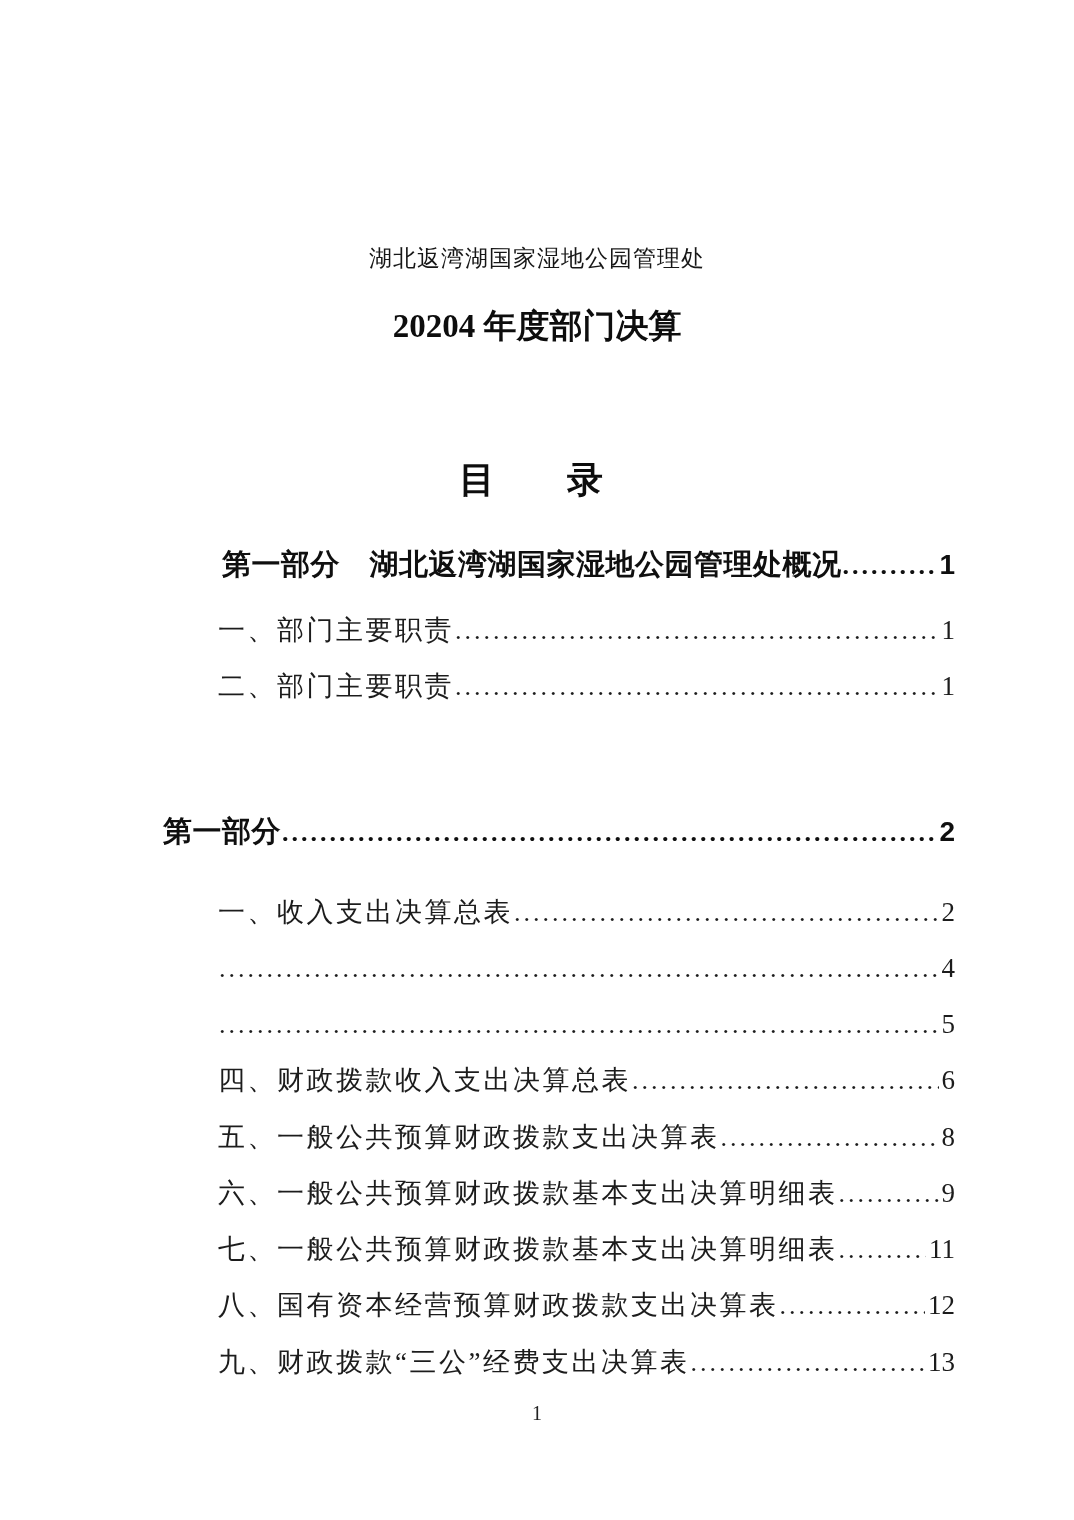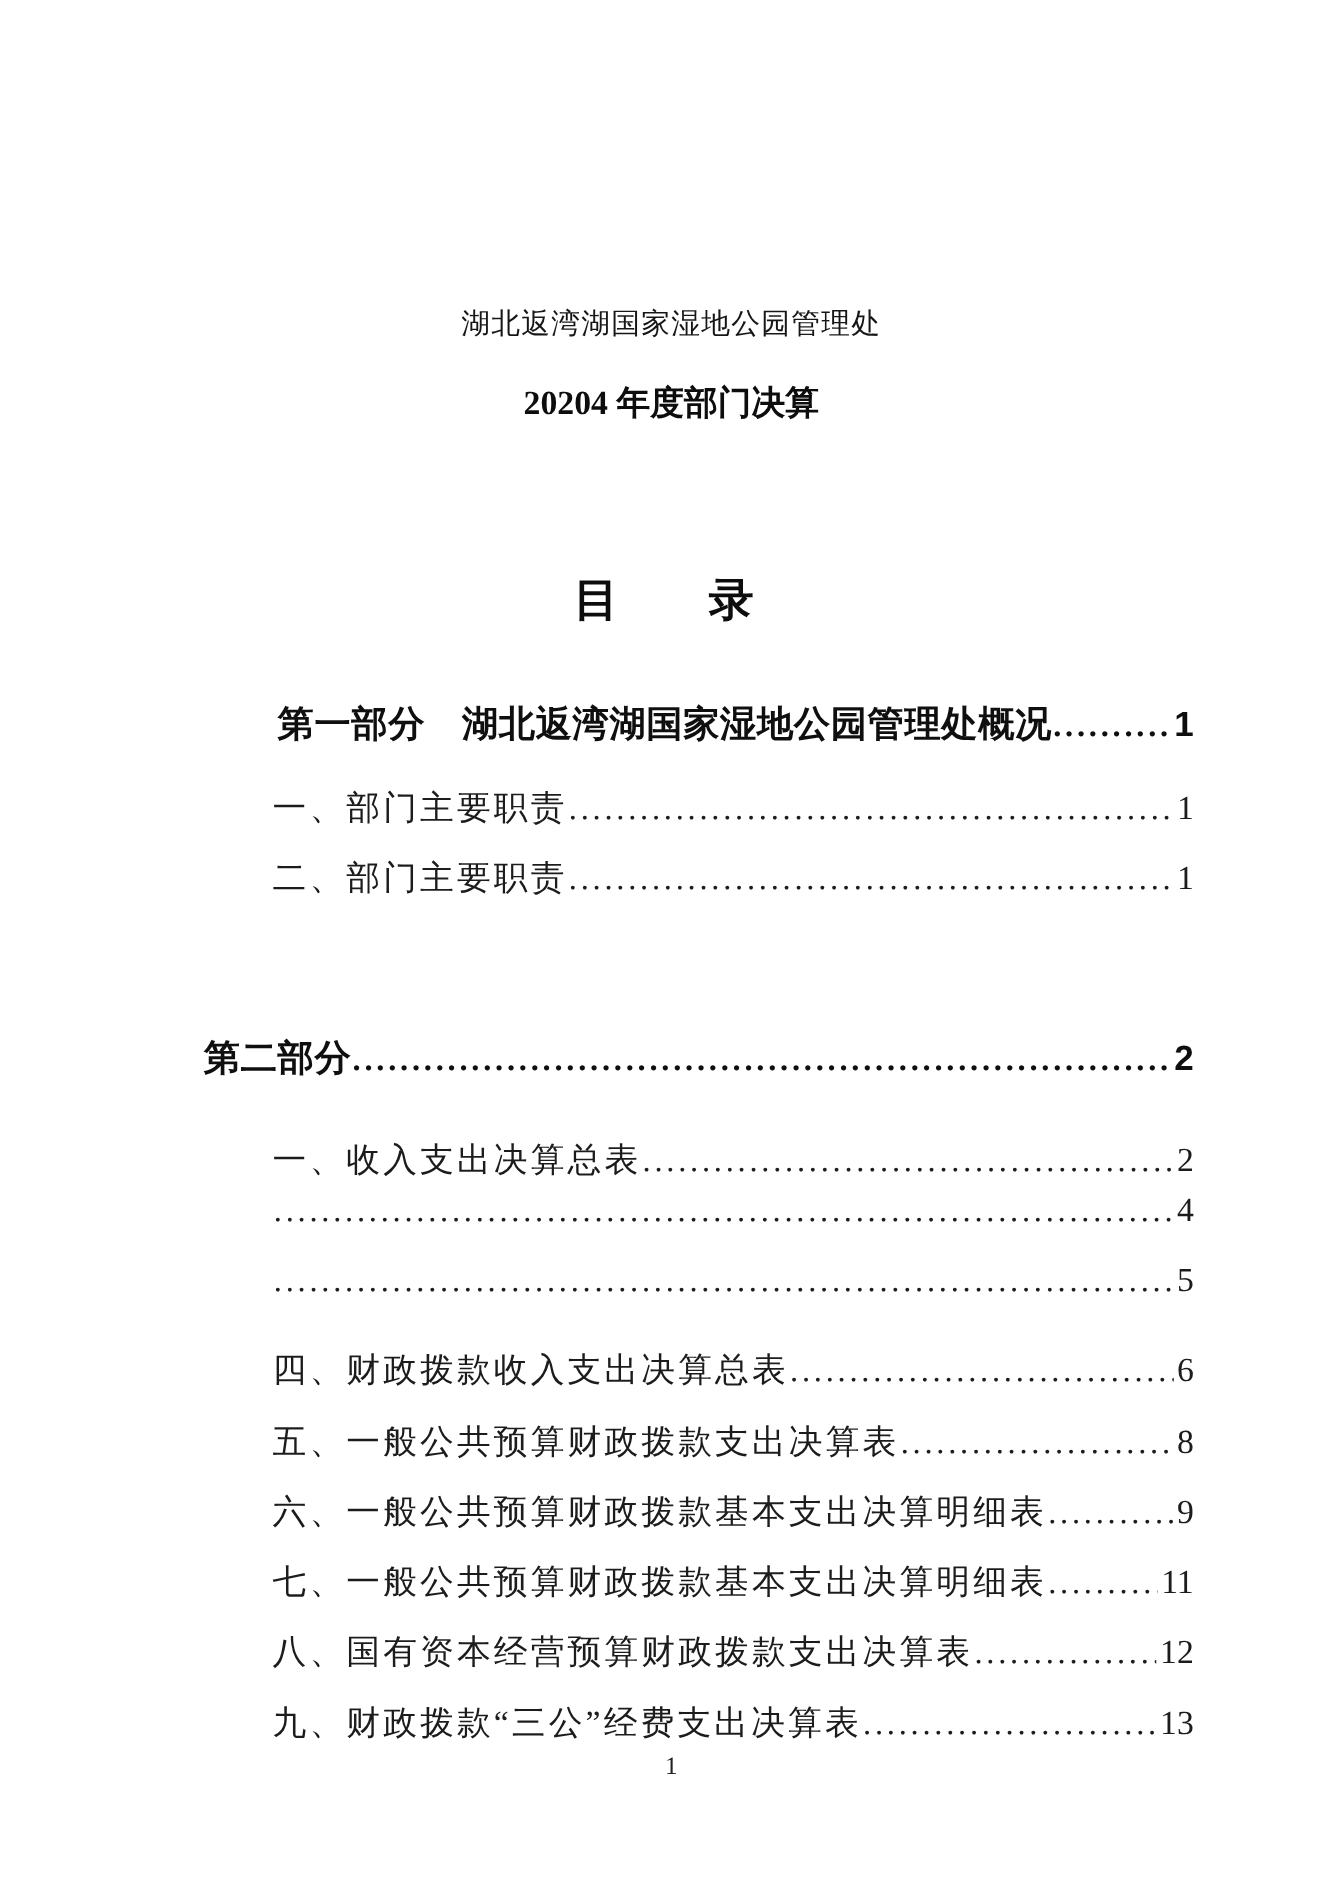--- a/index.html
+++ b/index.html
@@ -14,21 +14,21 @@
   .title1{
     position:absolute;top:243px;left:0;right:0;
     text-align:center;
     font-size:23px;letter-spacing:1px;
     font-weight:400;color:#161616;
     white-space:pre;
   }
   .title2{
     position:absolute;top:304px;left:0;right:0;
     text-align:center;
-    font-size:27px;font-weight:700;color:#0d0d0d;
+    font-size:33px;font-weight:700;color:#0d0d0d;
     white-space:pre;
   }
   .contents-heading{
     position:absolute;top:456px;left:0;right:12px;
     text-align:center;
     font-size:36px;font-weight:700;color:#0d0d0d;
     white-space:pre;
   }
   .content{position:absolute;left:163px;right:119px;top:0;bottom:0;}
   .row{
@@ -38,21 +38,21 @@
   }
   .heading{
     font-family:"Liberation Sans","DejaVu Sans",sans-serif;
     font-weight:700;font-size:29px;color:#0f0f0f;
   }
   .indented{padding-left:59px;}
   .item{
     font-size:27px;color:#1c1c1c;
     padding-left:55px;
   }
-  .label{white-space:pre;margin-top:16px;}
+  .label{white-space:pre;}
   .item .label{letter-spacing:2.5px;}
   .heading .label{letter-spacing:0.5px;}
   .leader{
     flex:1;min-width:0;overflow:hidden;
     white-space:nowrap;
     font-family:"Liberation Serif","DejaVu Serif",serif;
     font-size:26px;letter-spacing:3px;
     color:#1c1c1c;font-weight:400;
     margin-left:1px;
   }
@@ -89,21 +89,21 @@
     </div>
 
     <div class="row item" style="top:667px">
       <span class="label">二、部门主要职责</span>
       <span class="leader">................................................................................................................................................................</span>
       <span class="pg">1</span>
     </div>
 
 
     <div class="row heading" style="top:812px">
-      <span class="label">第二部分</span>
+      <span class="label">第一部分</span>
       <span class="leader">................................................................................................................................................................</span>
       <span class="pg">2</span>
     </div>
 
     <div class="row item" style="top:893px">
       <span class="label">一、收入支出决算总表</span>
       <span class="leader">................................................................................................................................................................</span>
       <span class="pg">2</span>
     </div>
 

